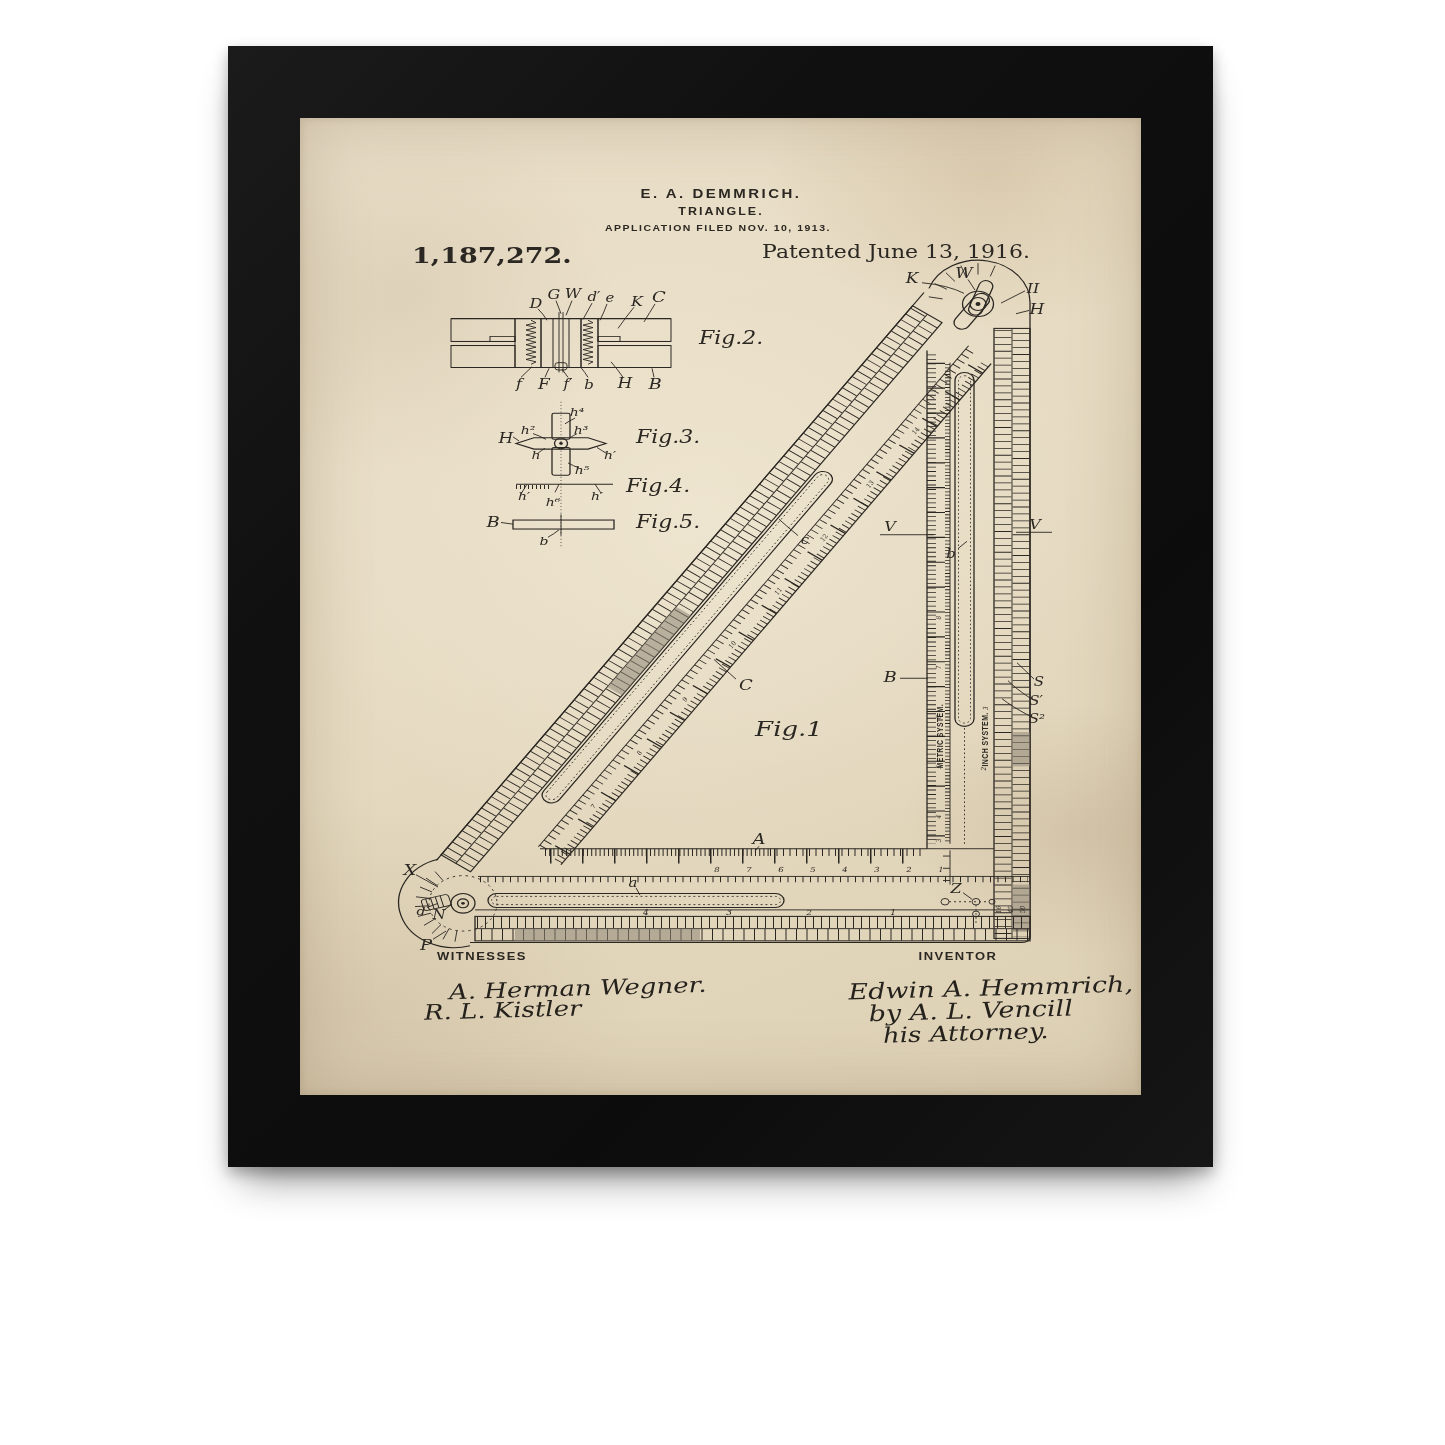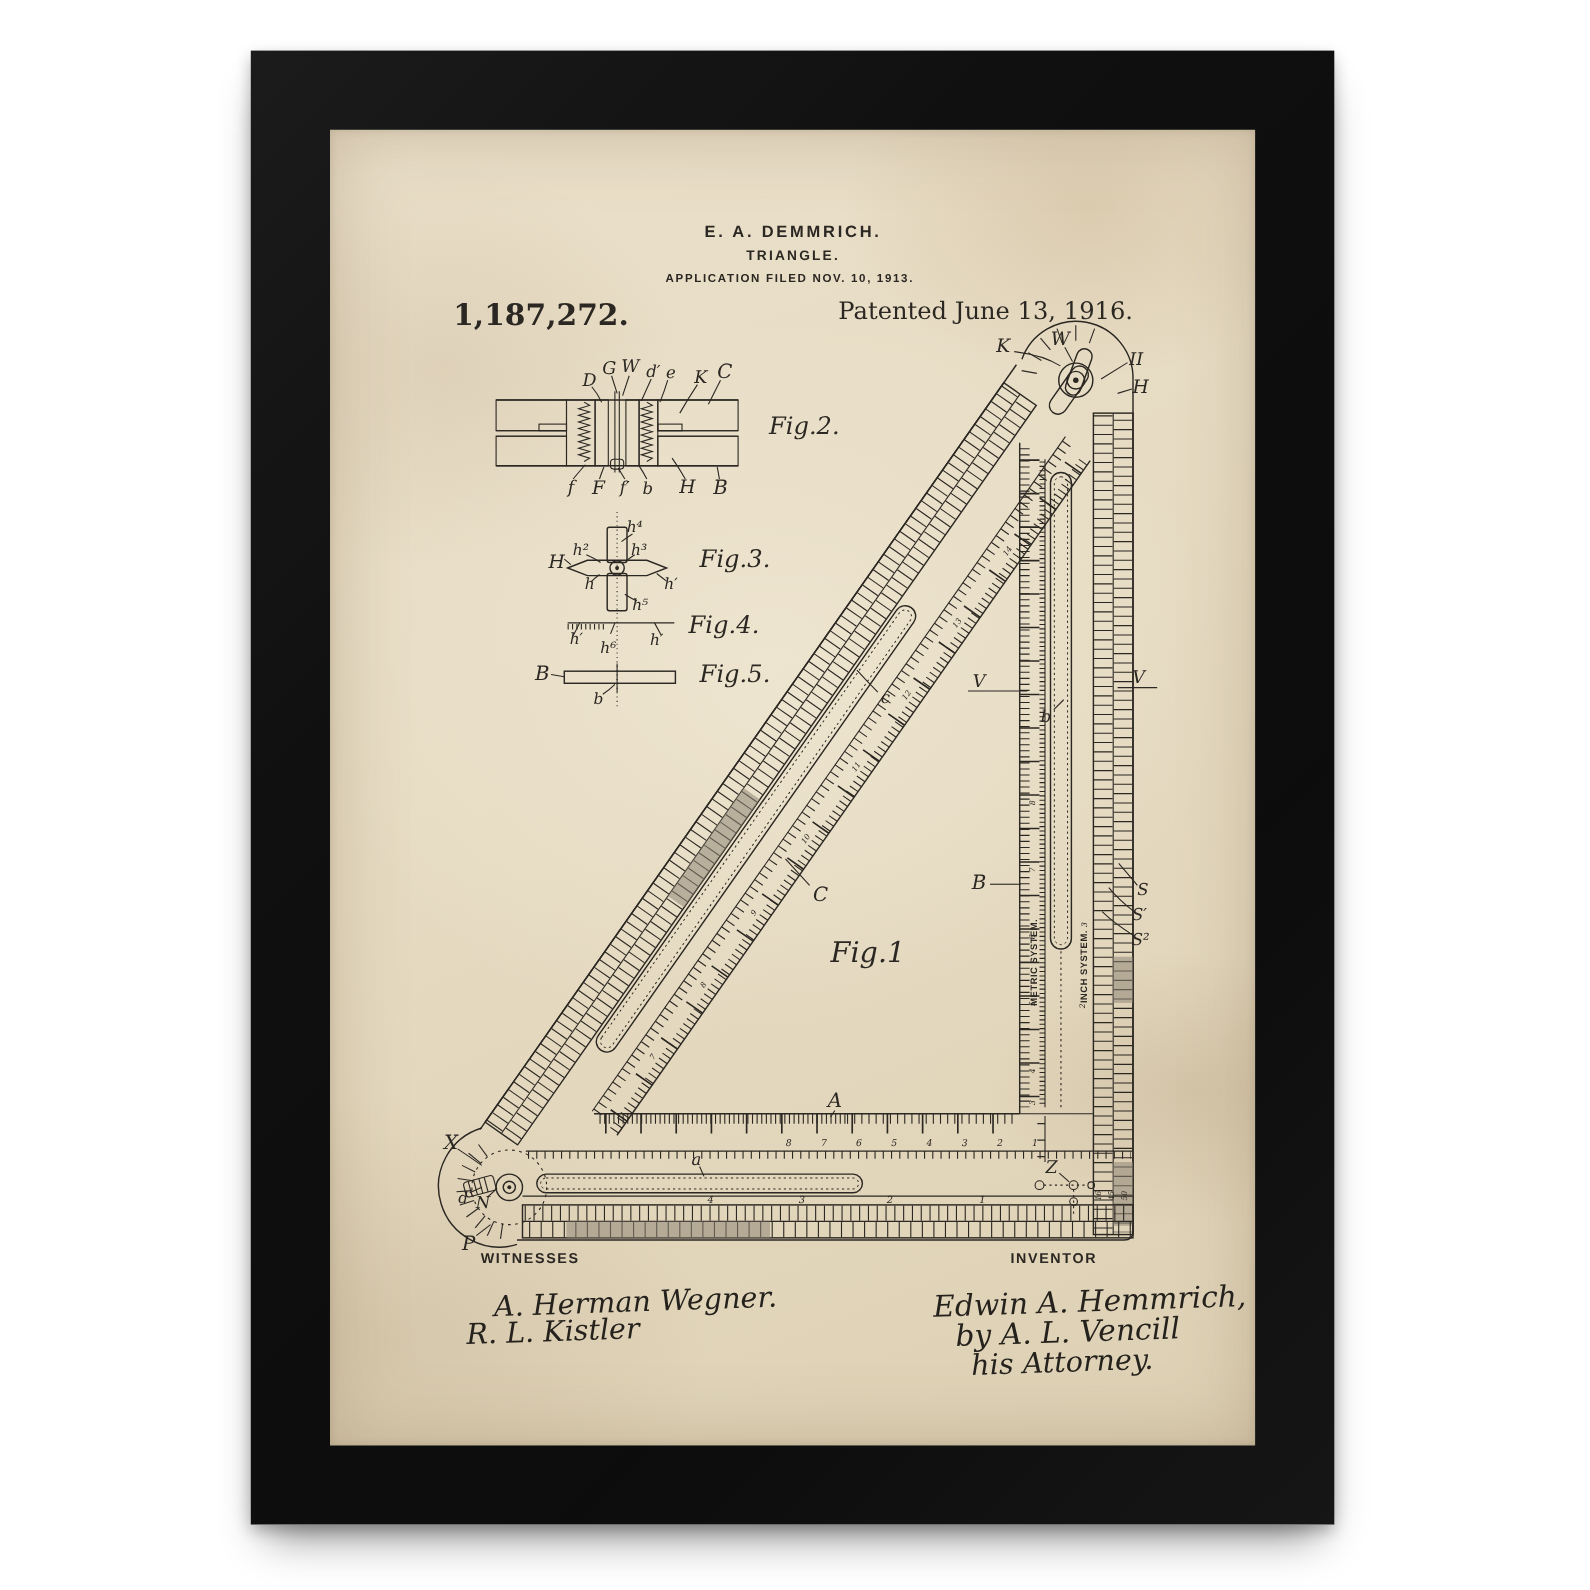--- a/index.html
+++ b/index.html
@@ -1,18 +1,18 @@
 <!DOCTYPE html>
 <html><head>
 <meta charset="utf-8">
 <style>
   html,body{margin:0;padding:0;}
   body{width:1445px;height:1445px;background:#ffffff;position:relative;overflow:hidden;
        font-family:"Liberation Sans",sans-serif;}
-  .frame{position:absolute;left:228px;top:46px;width:985px;height:1340px;
+  .frame{position:absolute;left:228px;top:46px;width:985px;height:1121px;
          background:linear-gradient(135deg,#1b1b1b 0%,#101010 30%,#0c0c0c 70%,#161616 100%);
          box-shadow:0 24px 38px -14px rgba(0,0,0,.45),0 6px 14px rgba(0,0,0,.28);
          box-sizing:border-box;padding:72px;}
   .paper{position:relative;width:100%;height:100%;
          background:
            radial-gradient(ellipse 320px 220px at 82% 6%, rgba(167,135,92,.20), transparent 70%),
            radial-gradient(ellipse 420px 320px at 6% 92%, rgba(152,126,92,.17), transparent 70%),
            radial-gradient(ellipse 260px 180px at 93% 73%, rgba(140,110,78,.16), transparent 70%),
            radial-gradient(ellipse 300px 260px at 12% 18%, rgba(150,122,88,.12), transparent 72%),
            radial-gradient(ellipse 560px 460px at 48% 42%, rgba(255,250,238,.30), transparent 75%),

